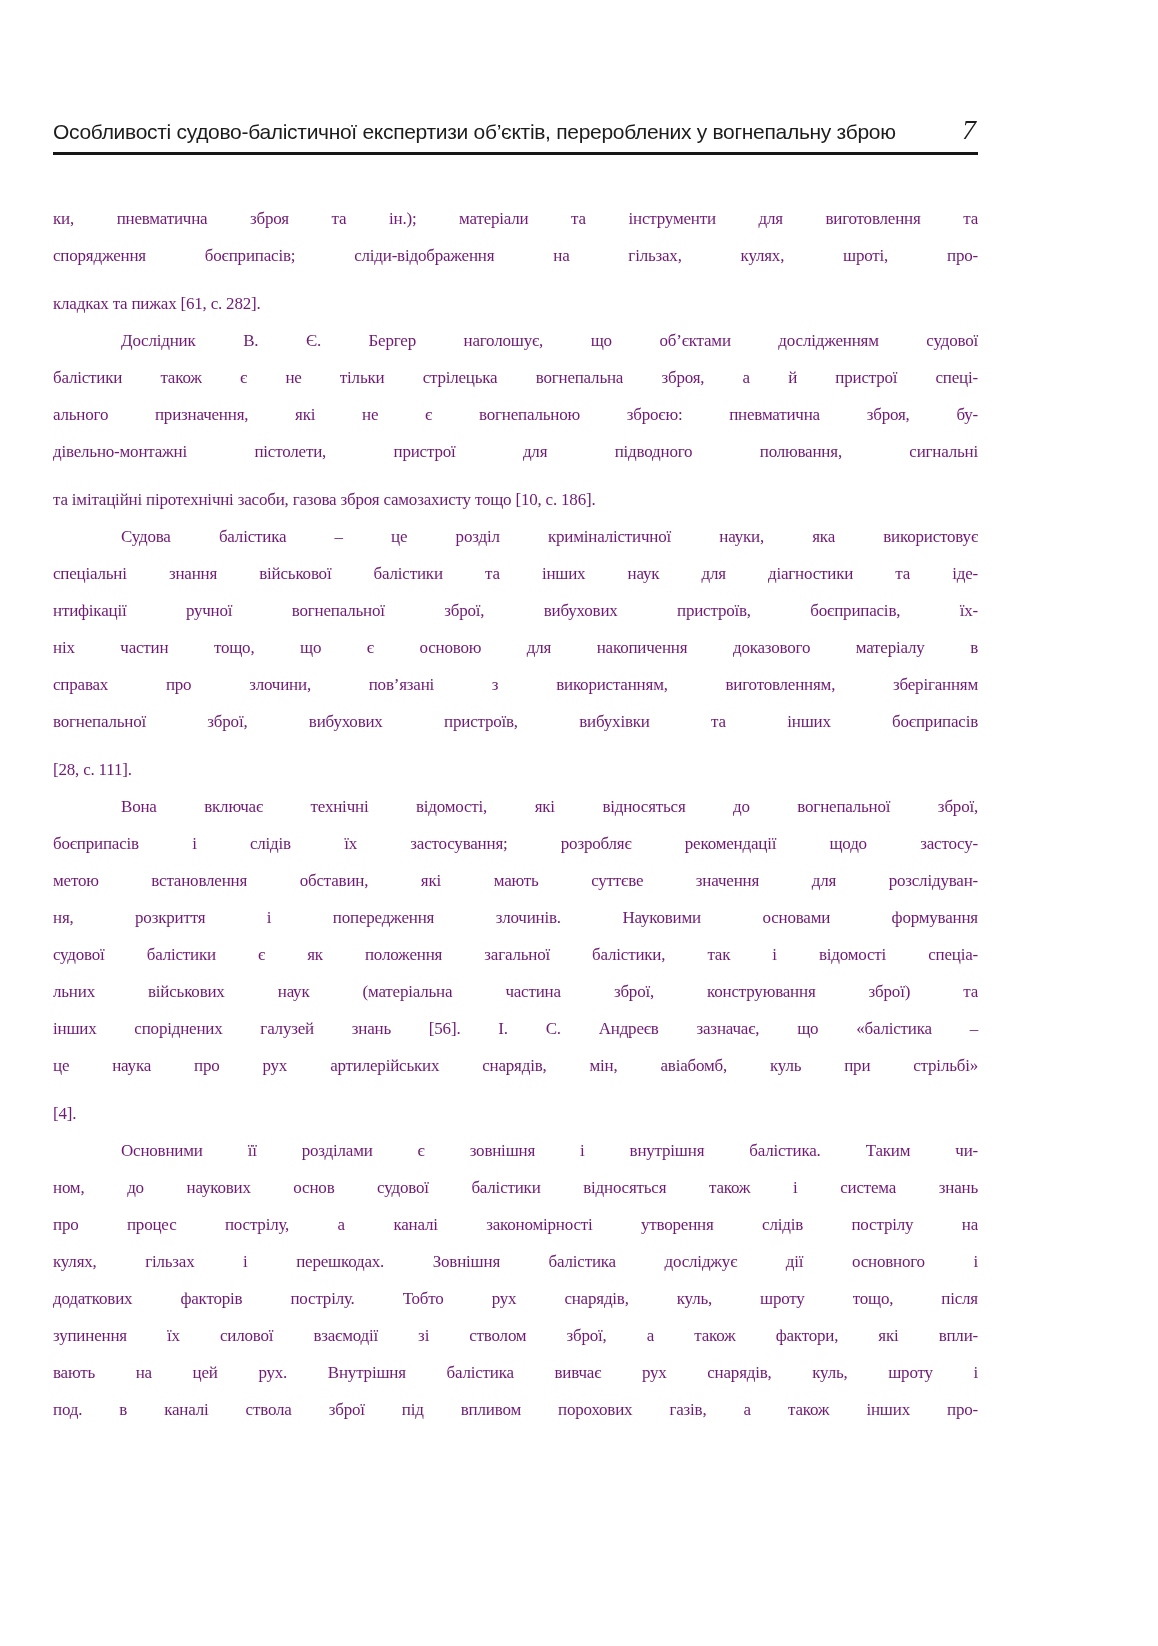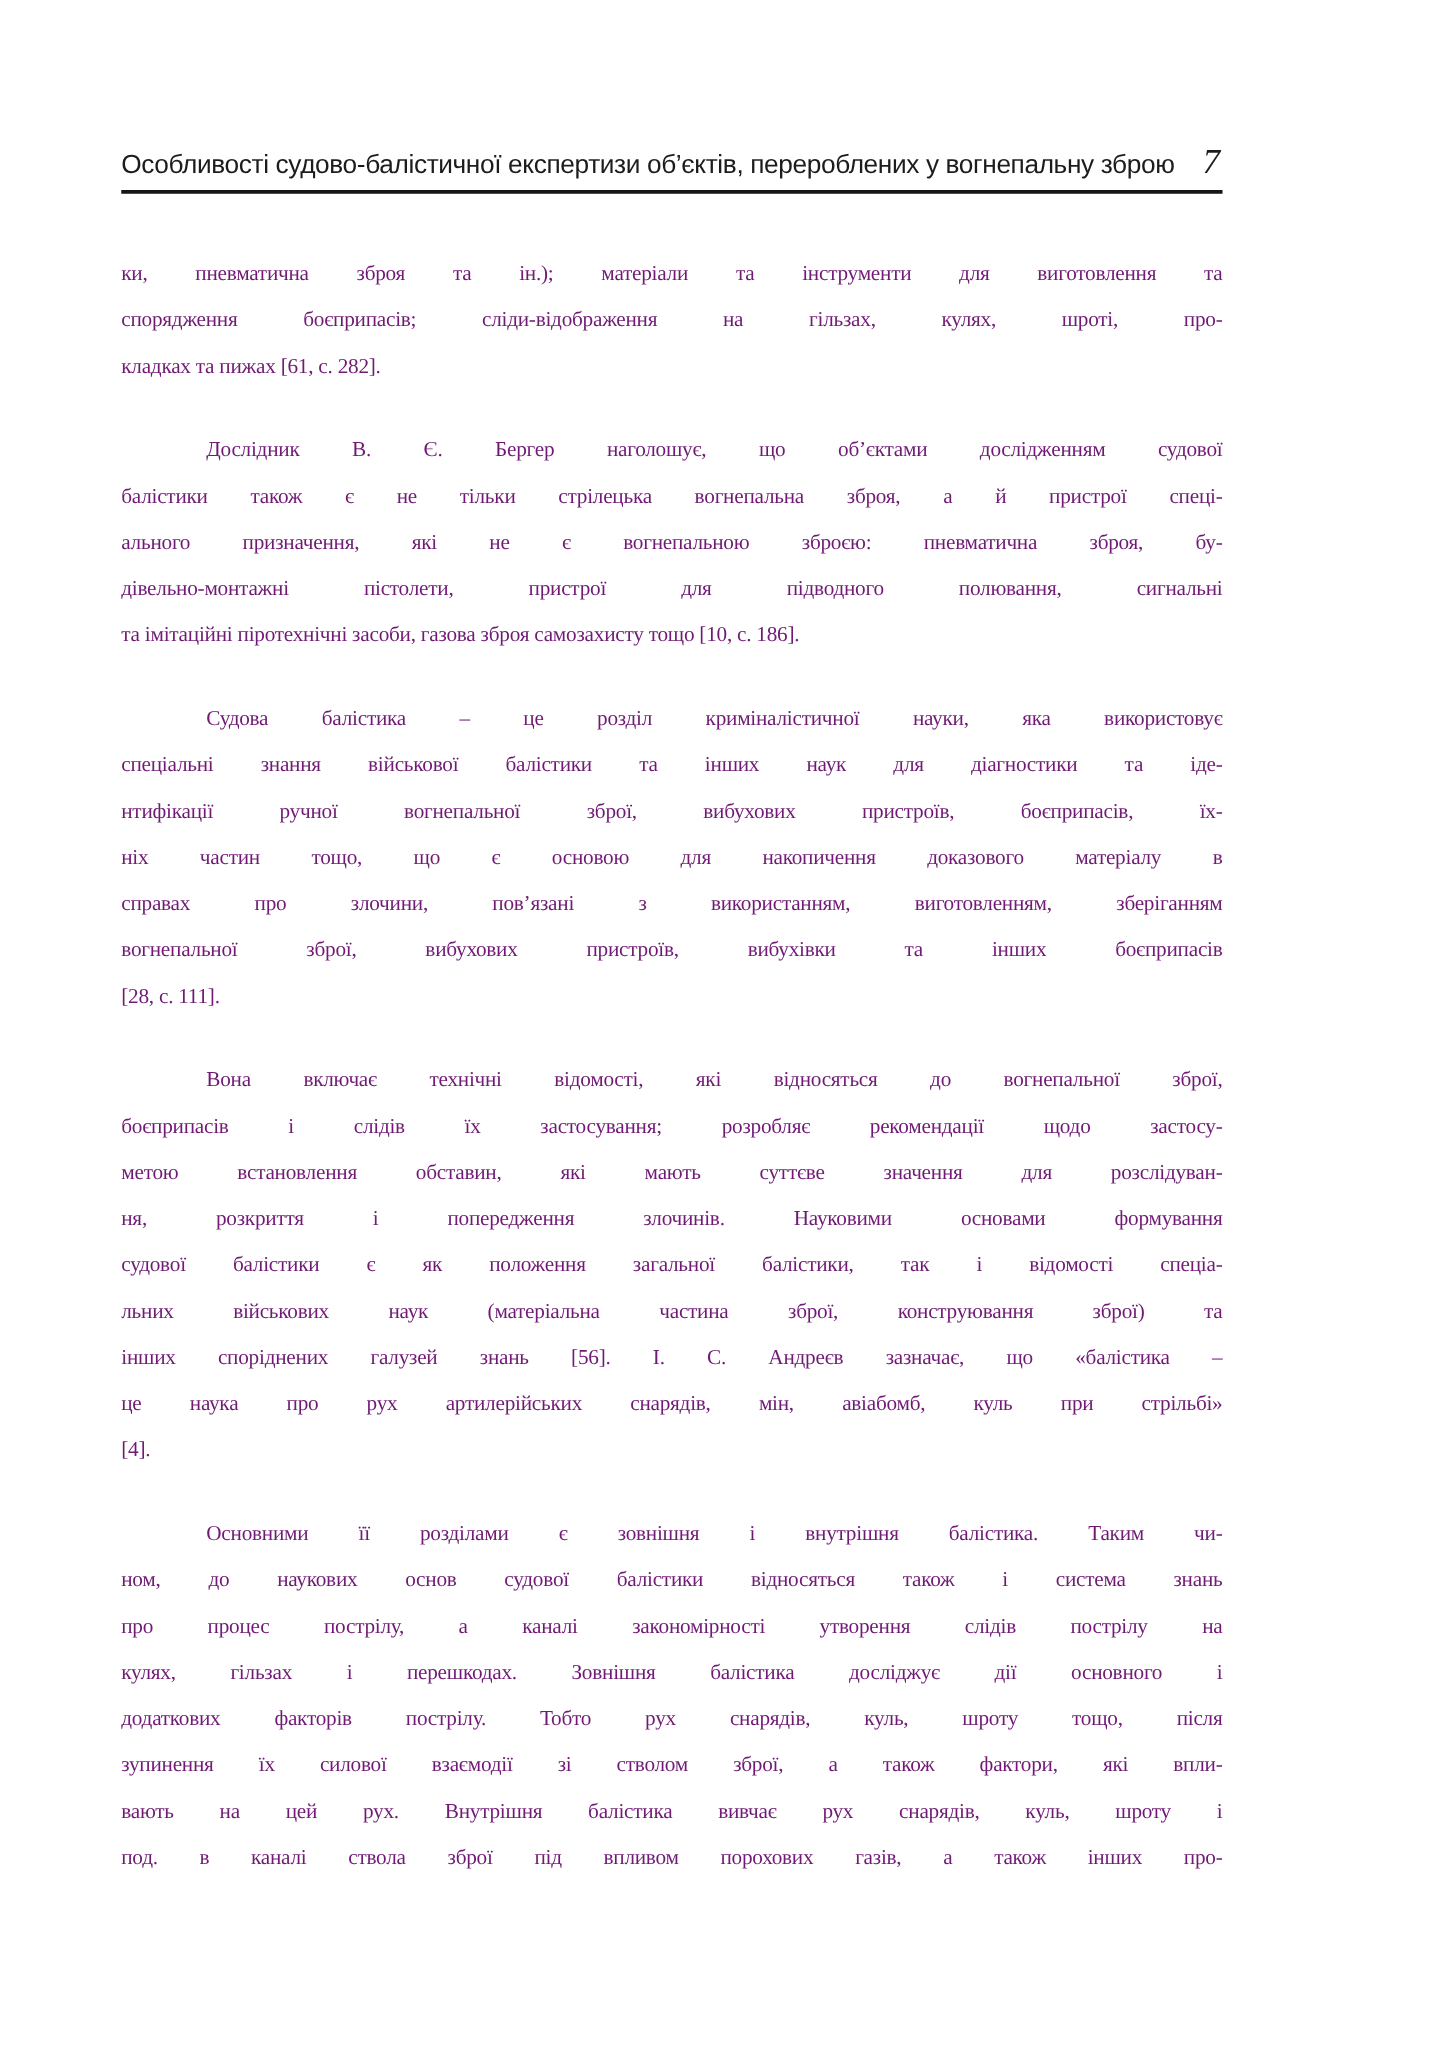--- a/index.html
+++ b/index.html
@@ -6,21 +6,21 @@
     margin: 0;
     padding: 0;
     background: #ffffff;
   }
   .page {
     position: relative;
     width: 1158px;
     height: 1646px;
     box-sizing: border-box;
     background: #ffffff;
-    padding: 116px 180px 0 97px;
+    padding: 116px 180px 0 53px;
     overflow: hidden;
   }
   .header {
     display: flex;
     justify-content: space-between;
     align-items: baseline;
     font-family: "Liberation Sans", sans-serif;
     font-size: 21px;
     letter-spacing: -0.3px;
     color: #1c1c1c;
@@ -53,24 +53,24 @@
   }
   .line {
     height: 37px;
     text-align: justify;
     text-align-last: justify;
     white-space: normal;
   }
   .line.last {
     text-align: right;
     text-align-last: left;
+    margin-top: 11px;
   }
   .line.indent {
     text-indent: 68px;
-    margin-top: 30px;
   }
 </style>
 </head>
 <body>
 
 <div class="page">
   <div class="header">
     <span class="header-title">Особливості судово-балістичної експертизи об’єктів, перероблених у вогнепальну зброю</span>
     <span class="header-page-num">7</span>
   </div>

